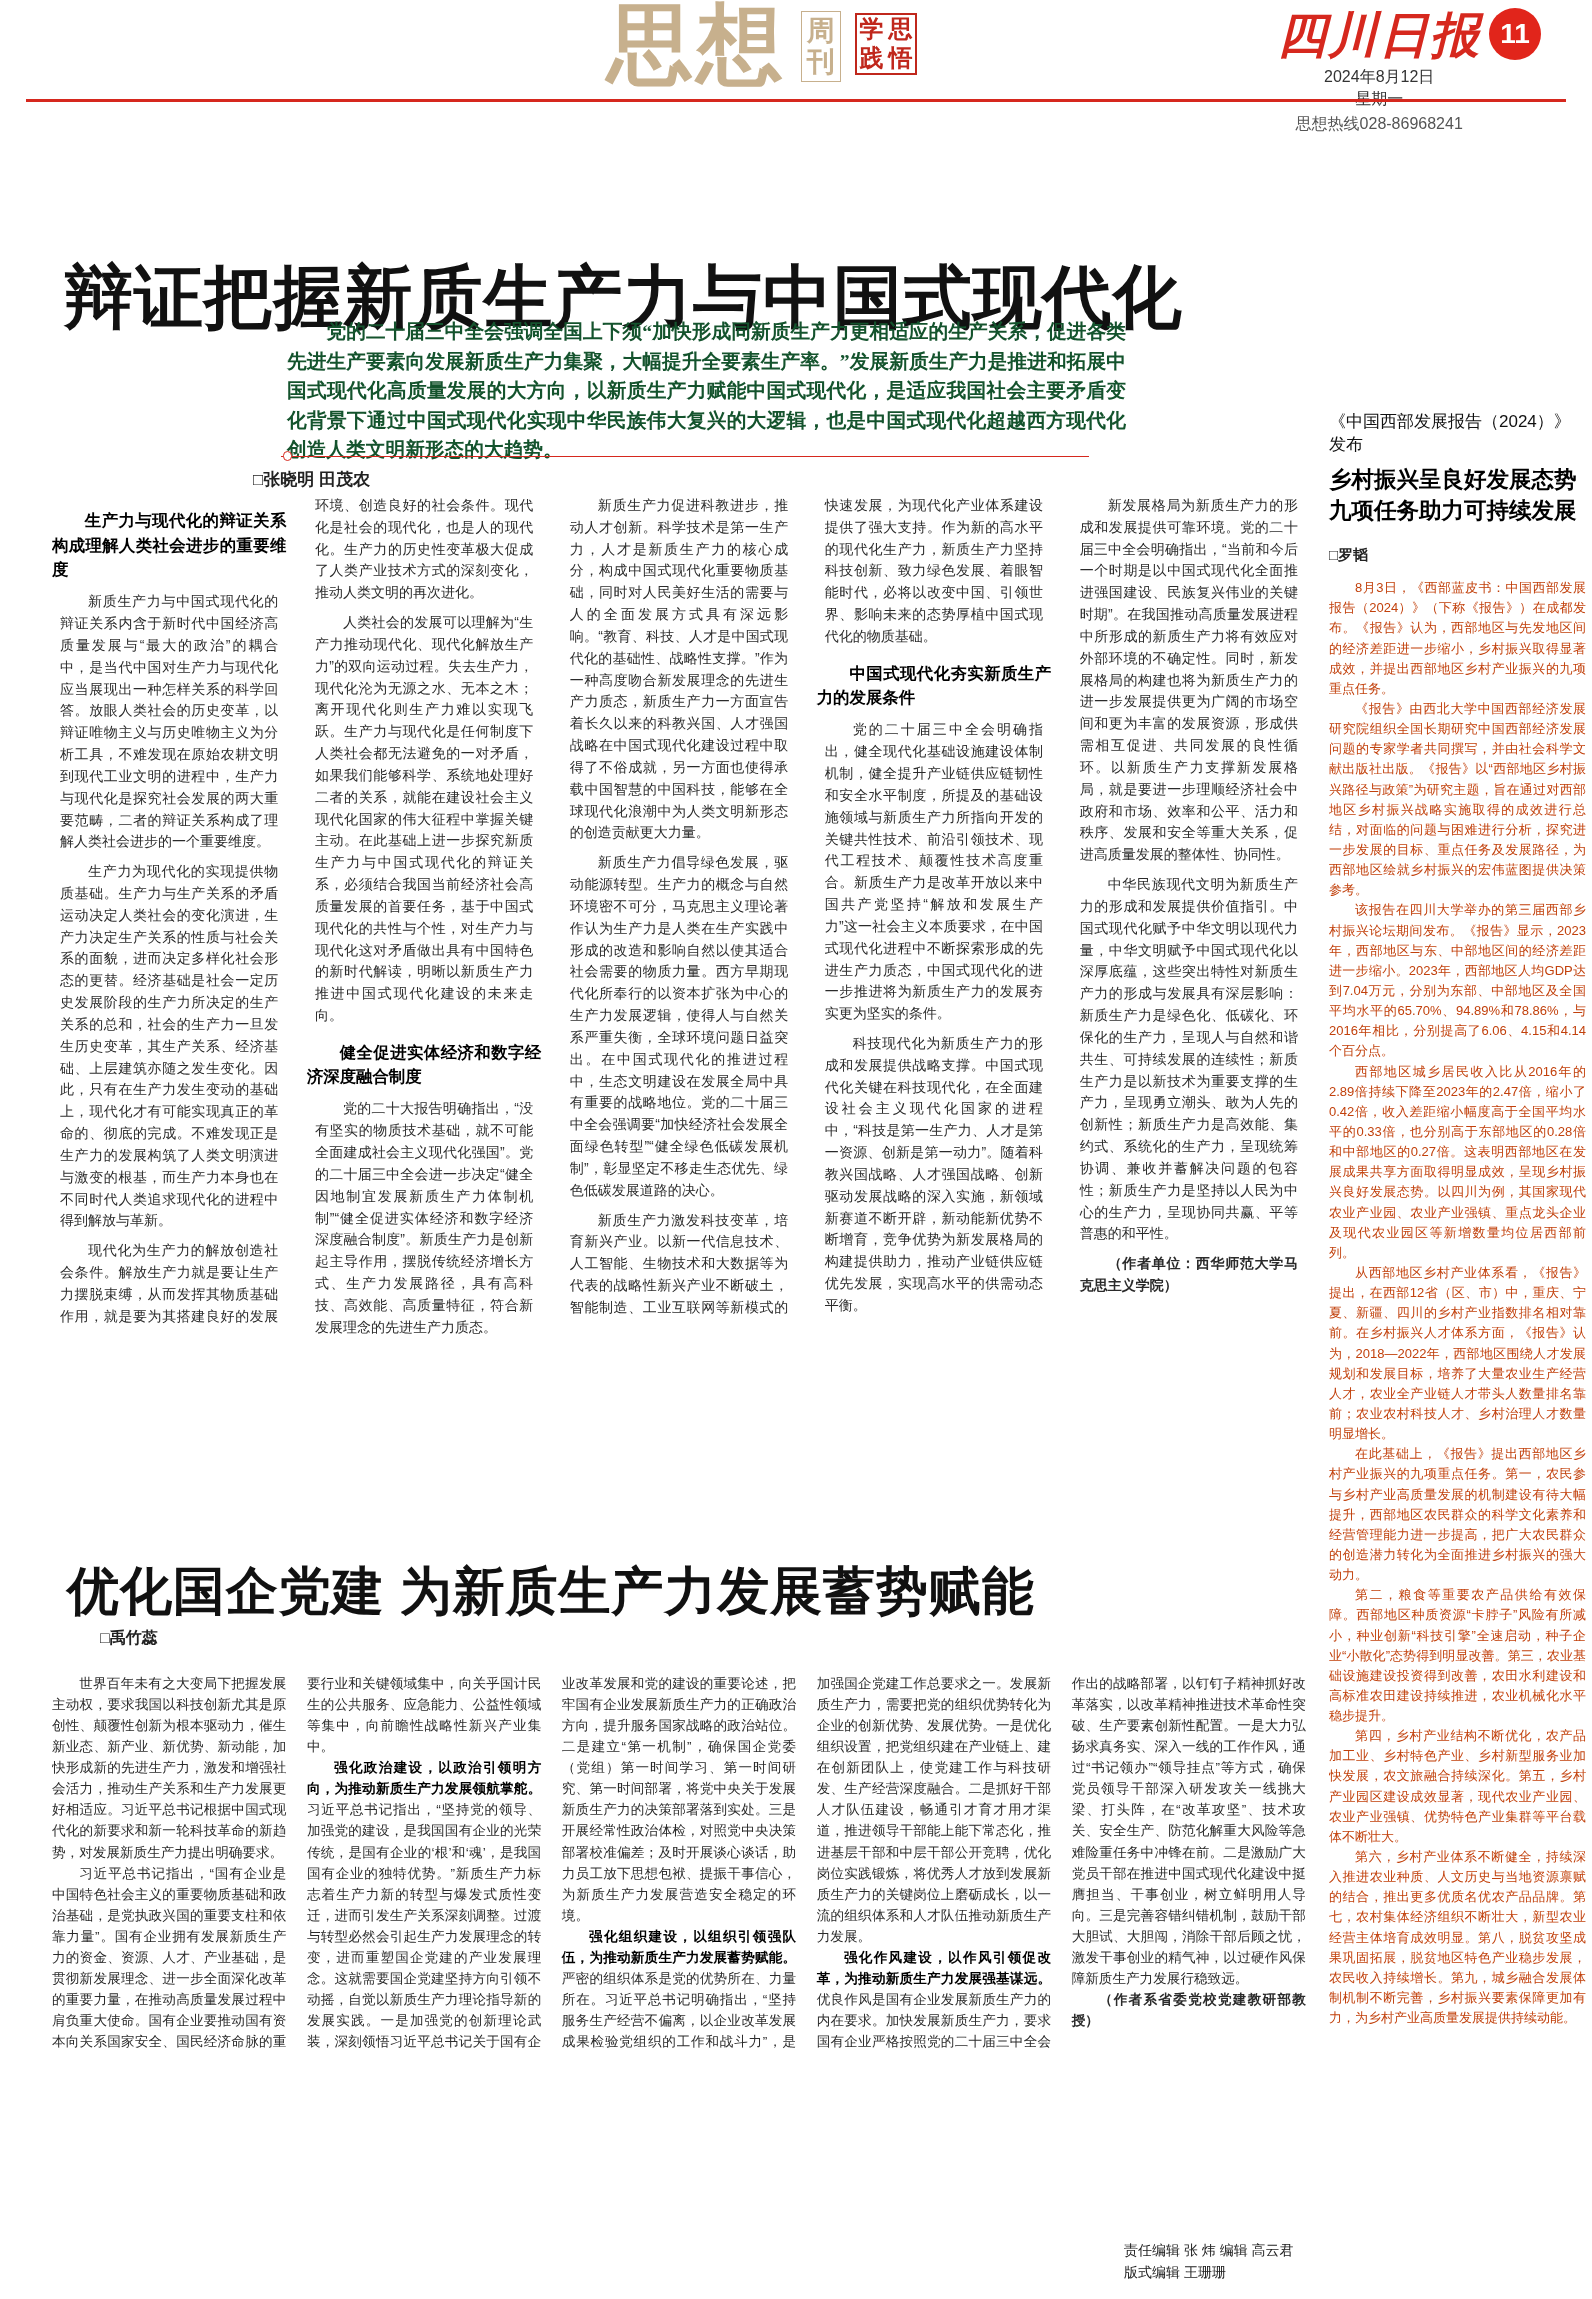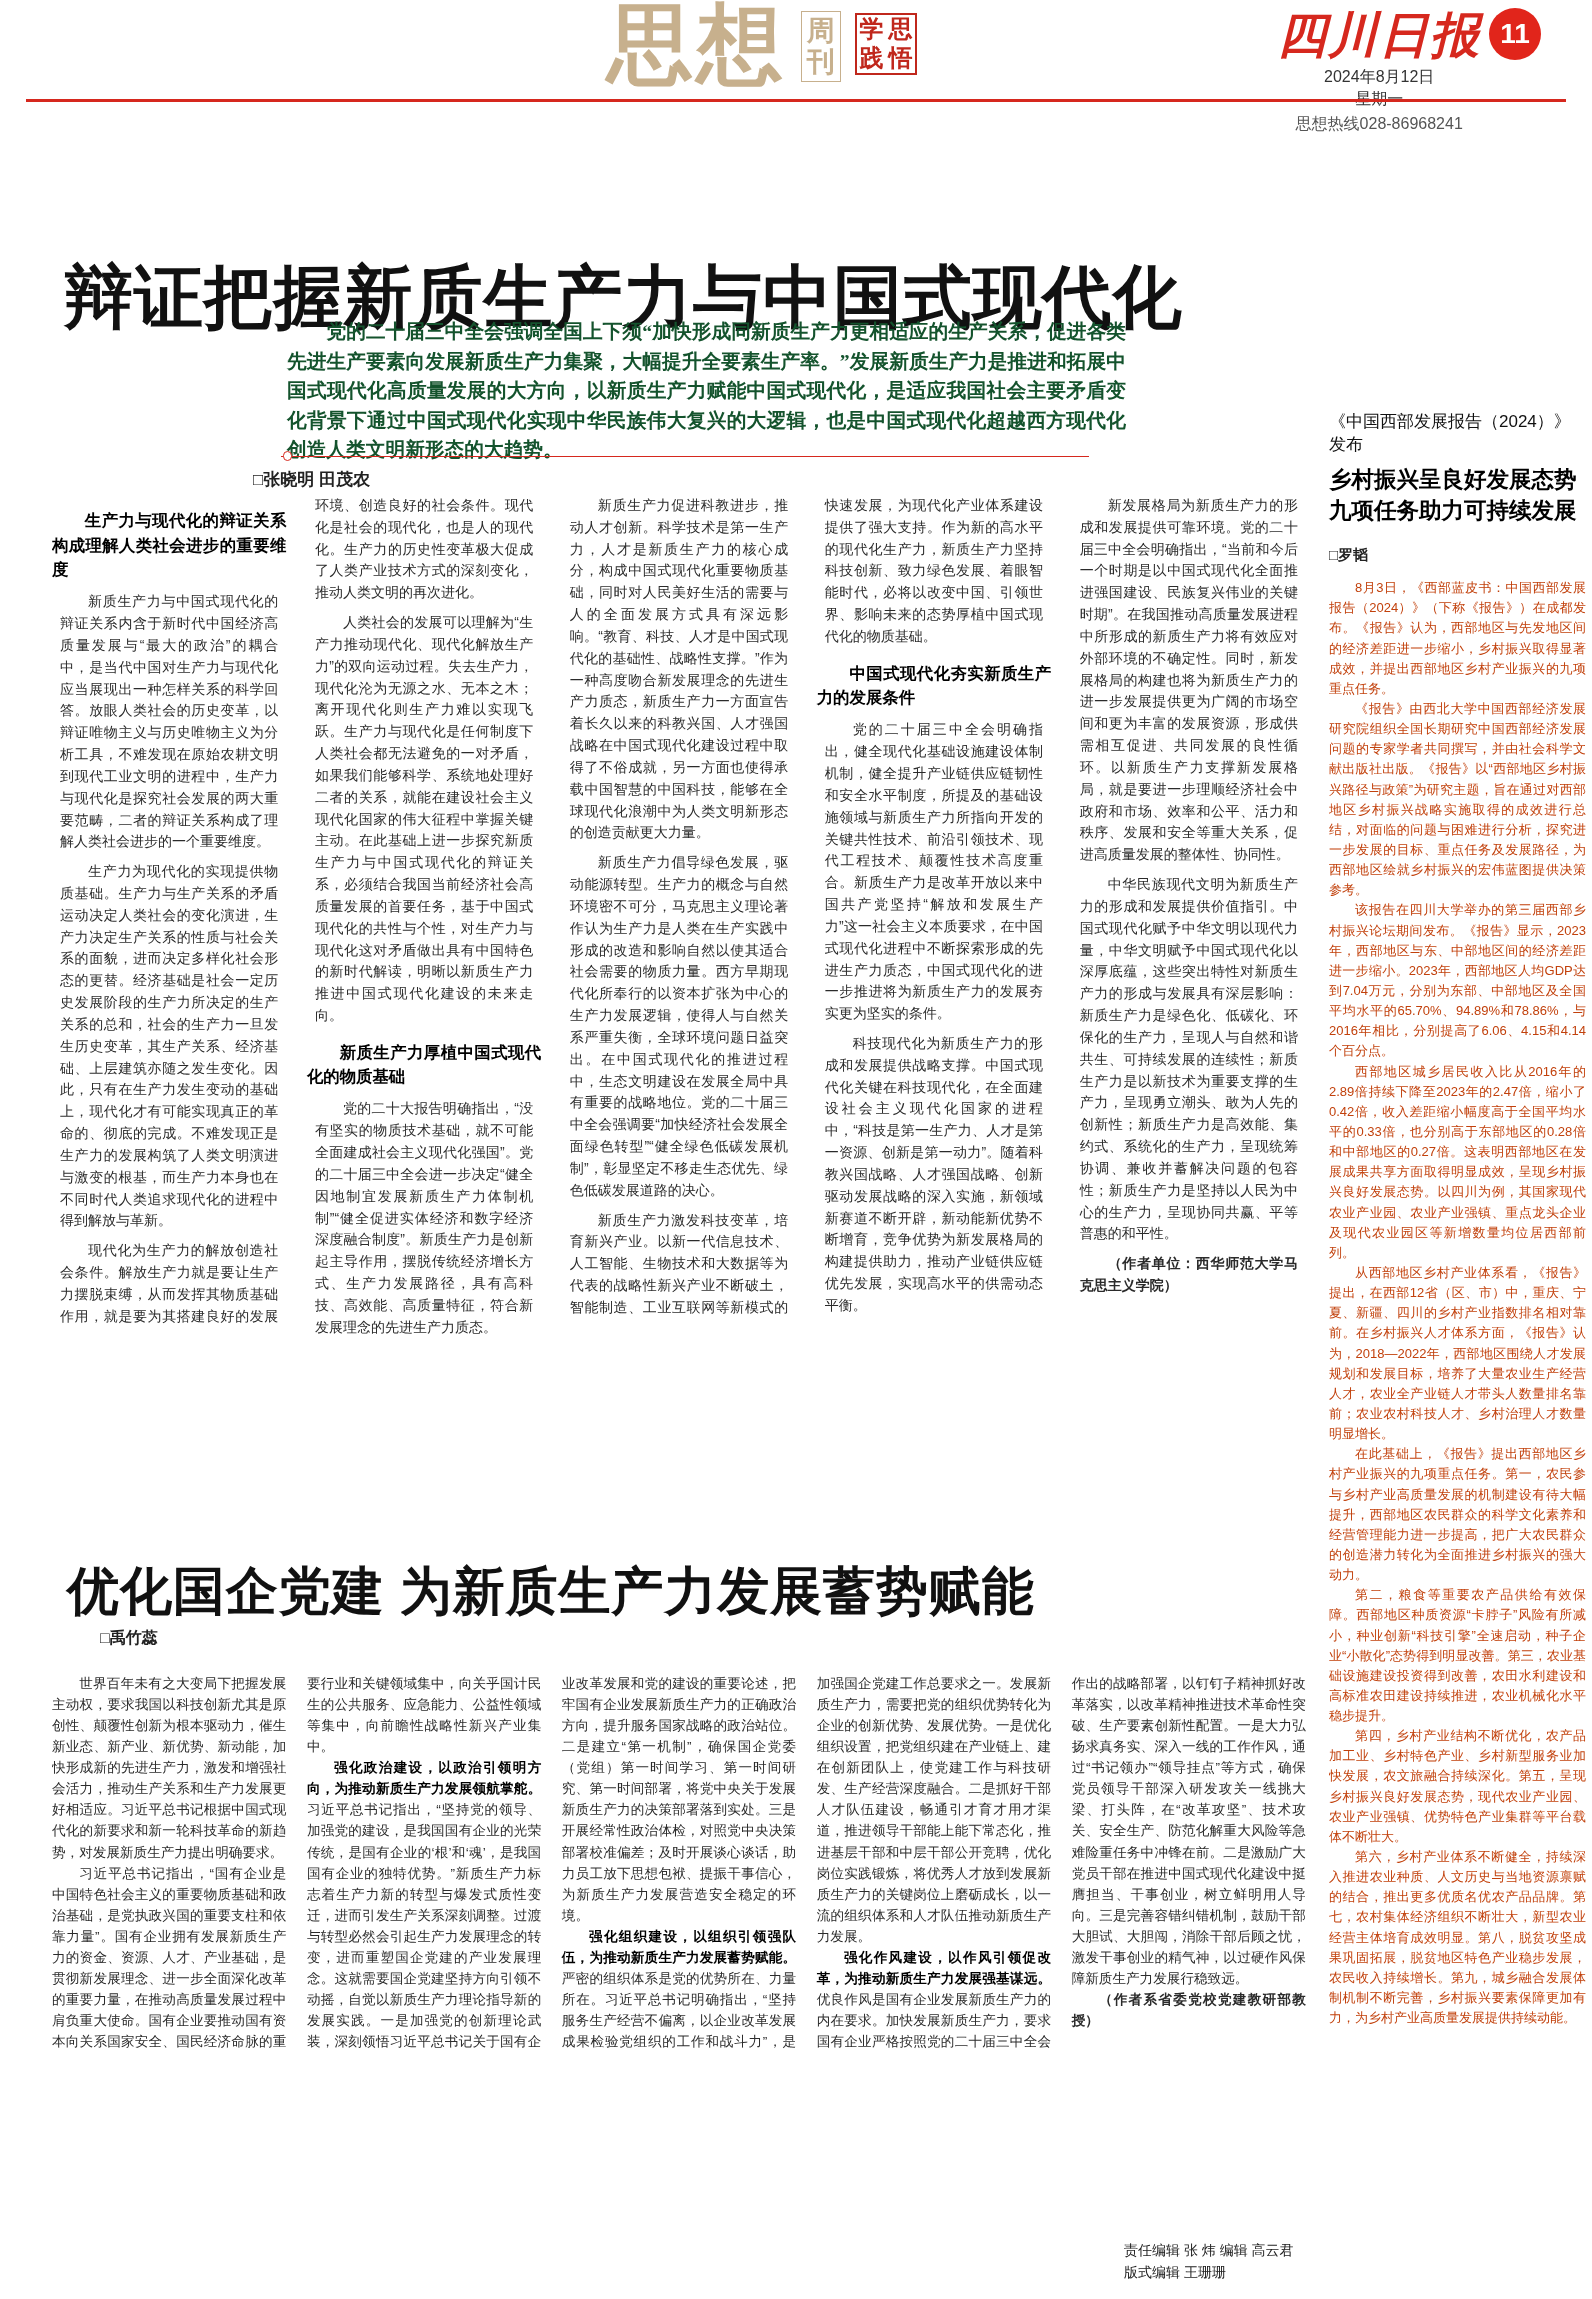--- a/index.html
+++ b/index.html
@@ -96,21 +96,21 @@
   <div class="intro-divider">
       <span class="dot"></span>
     </div>
   <div class="main-byline">□张晓明 田茂农</div>
   <div class="main-body" id="main-body">
       <h3>生产力与现代化的辩证关系构成理解人类社会进步的重要维度</h3>
       <p>新质生产力与中国式现代化的辩证关系内含于新时代中国经济高质量发展与“最大的政治”的耦合中，是当代中国对生产力与现代化应当展现出一种怎样关系的科学回答。放眼人类社会的历史变革，以辩证唯物主义与历史唯物主义为分析工具，不难发现在原始农耕文明到现代工业文明的进程中，生产力与现代化是探究社会发展的两大重要范畴，二者的辩证关系构成了理解人类社会进步的一个重要维度。</p>
       <p>生产力为现代化的实现提供物质基础。生产力与生产关系的矛盾运动决定人类社会的变化演进，生产力决定生产关系的性质与社会关系的面貌，进而决定多样化社会形态的更替。经济基础是社会一定历史发展阶段的生产力所决定的生产关系的总和，社会的生产力一旦发生历史变革，其生产关系、经济基础、上层建筑亦随之发生变化。因此，只有在生产力发生变动的基础上，现代化才有可能实现真正的革命的、彻底的完成。不难发现正是生产力的发展构筑了人类文明演进与激变的根基，而生产力本身也在不同时代人类追求现代化的进程中得到解放与革新。</p>
       <p>现代化为生产力的解放创造社会条件。解放生产力就是要让生产力摆脱束缚，从而发挥其物质基础作用，就是要为其搭建良好的发展环境、创造良好的社会条件。现代化是社会的现代化，也是人的现代化。生产力的历史性变革极大促成了人类产业技术方式的深刻变化，推动人类文明的再次进化。</p>
       <p>人类社会的发展可以理解为“生产力推动现代化、现代化解放生产力”的双向运动过程。失去生产力，现代化沦为无源之水、无本之木；离开现代化则生产力难以实现飞跃。生产力与现代化是任何制度下人类社会都无法避免的一对矛盾，如果我们能够科学、系统地处理好二者的关系，就能在建设社会主义现代化国家的伟大征程中掌握关键主动。在此基础上进一步探究新质生产力与中国式现代化的辩证关系，必须结合我国当前经济社会高质量发展的首要任务，基于中国式现代化的共性与个性，对生产力与现代化这对矛盾做出具有中国特色的新时代解读，明晰以新质生产力推进中国式现代化建设的未来走向。</p>
-      <h3>新质生产力厚植中国式现代化的物质基础</h3>
+      <h3>健全促进实体经济和数字经济深度融合制度</h3>
       <p>党的二十大报告明确指出，“没有坚实的物质技术基础，就不可能全面建成社会主义现代化强国”。党的二十届三中全会进一步决定“健全因地制宜发展新质生产力体制机制”“健全促进实体经济和数字经济深度融合制度”。新质生产力是创新起主导作用，摆脱传统经济增长方式、生产力发展路径，具有高科技、高效能、高质量特征，符合新发展理念的先进生产力质态。</p>
       <p>新质生产力促进科教进步，推动人才创新。科学技术是第一生产力，人才是新质生产力的核心成分，构成中国式现代化重要物质基础，同时对人民美好生活的需要与人的全面发展方式具有深远影响。“教育、科技、人才是中国式现代化的基础性、战略性支撑。”作为一种高度吻合新发展理念的先进生产力质态，新质生产力一方面宣告着长久以来的科教兴国、人才强国战略在中国式现代化建设过程中取得了不俗成就，另一方面也使得承载中国智慧的中国科技，能够在全球现代化浪潮中为人类文明新形态的创造贡献更大力量。</p>
       <p>新质生产力倡导绿色发展，驱动能源转型。生产力的概念与自然环境密不可分，马克思主义理论著作认为生产力是人类在生产实践中形成的改造和影响自然以使其适合社会需要的物质力量。西方早期现代化所奉行的以资本扩张为中心的生产力发展逻辑，使得人与自然关系严重失衡，全球环境问题日益突出。在中国式现代化的推进过程中，生态文明建设在发展全局中具有重要的战略地位。党的二十届三中全会强调要“加快经济社会发展全面绿色转型”“健全绿色低碳发展机制”，彰显坚定不移走生态优先、绿色低碳发展道路的决心。</p>
       <p>新质生产力激发科技变革，培育新兴产业。以新一代信息技术、人工智能、生物技术和大数据等为代表的战略性新兴产业不断破土，智能制造、工业互联网等新模式的快速发展，为现代化产业体系建设提供了强大支持。作为新的高水平的现代化生产力，新质生产力坚持科技创新、致力绿色发展、着眼智能时代，必将以改变中国、引领世界、影响未来的态势厚植中国式现代化的物质基础。</p>
       <h3>中国式现代化夯实新质生产力的发展条件</h3>
       <p>党的二十届三中全会明确指出，健全现代化基础设施建设体制机制，健全提升产业链供应链韧性和安全水平制度，所提及的基础设施领域与新质生产力所指向开发的关键共性技术、前沿引领技术、现代工程技术、颠覆性技术高度重合。新质生产力是改革开放以来中国共产党坚持“解放和发展生产力”这一社会主义本质要求，在中国式现代化进程中不断探索形成的先进生产力质态，中国式现代化的进一步推进将为新质生产力的发展夯实更为坚实的条件。</p>
       <p>科技现代化为新质生产力的形成和发展提供战略支撑。中国式现代化关键在科技现代化，在全面建设社会主义现代化国家的进程中，“科技是第一生产力、人才是第一资源、创新是第一动力”。随着科教兴国战略、人才强国战略、创新驱动发展战略的深入实施，新领域新赛道不断开辟，新动能新优势不断增育，竞争优势为新发展格局的构建提供助力，推动产业链供应链优先发展，实现高水平的供需动态平衡。</p>
       <p>新发展格局为新质生产力的形成和发展提供可靠环境。党的二十届三中全会明确指出，“当前和今后一个时期是以中国式现代化全面推进强国建设、民族复兴伟业的关键时期”。在我国推动高质量发展进程中所形成的新质生产力将有效应对外部环境的不确定性。同时，新发展格局的构建也将为新质生产力的进一步发展提供更为广阔的市场空间和更为丰富的发展资源，形成供需相互促进、共同发展的良性循环。以新质生产力支撑新发展格局，就是要进一步理顺经济社会中政府和市场、效率和公平、活力和秩序、发展和安全等重大关系，促进高质量发展的整体性、协同性。</p>
       <p>中华民族现代文明为新质生产力的形成和发展提供价值指引。中国式现代化赋予中华文明以现代力量，中华文明赋予中国式现代化以深厚底蕴，这些突出特性对新质生产力的形成与发展具有深层影响：新质生产力是绿色化、低碳化、环保化的生产力，呈现人与自然和谐共生、可持续发展的连续性；新质生产力是以新技术为重要支撑的生产力，呈现勇立潮头、敢为人先的创新性；新质生产力是高效能、集约式、系统化的生产力，呈现统筹协调、兼收并蓄解决问题的包容性；新质生产力是坚持以人民为中心的生产力，呈现协同共赢、平等普惠的和平性。</p>
       <p class="author-note">（作者单位：西华师范大学马克思主义学院）</p>
@@ -122,21 +122,21 @@
     <p class="sb-title">九项任务助力可持续发展</p>
     <p class="sb-byline">□罗韬</p>
     <div class="sb-body" id="sb-body">
         <p>8月3日，《西部蓝皮书：中国西部发展报告（2024）》（下称《报告》）在成都发布。《报告》认为，西部地区与先发地区间的经济差距进一步缩小，乡村振兴取得显著成效，并提出西部地区乡村产业振兴的九项重点任务。</p>
         <p>《报告》由西北大学中国西部经济发展研究院组织全国长期研究中国西部经济发展问题的专家学者共同撰写，并由社会科学文献出版社出版。《报告》以“西部地区乡村振兴路径与政策”为研究主题，旨在通过对西部地区乡村振兴战略实施取得的成效进行总结，对面临的问题与困难进行分析，探究进一步发展的目标、重点任务及发展路径，为西部地区绘就乡村振兴的宏伟蓝图提供决策参考。</p>
         <p>该报告在四川大学举办的第三届西部乡村振兴论坛期间发布。《报告》显示，2023年，西部地区与东、中部地区间的经济差距进一步缩小。2023年，西部地区人均GDP达到7.04万元，分别为东部、中部地区及全国平均水平的65.70%、94.89%和78.86%，与2016年相比，分别提高了6.06、4.15和4.14个百分点。</p>
         <p>西部地区城乡居民收入比从2016年的2.89倍持续下降至2023年的2.47倍，缩小了0.42倍，收入差距缩小幅度高于全国平均水平的0.33倍，也分别高于东部地区的0.28倍和中部地区的0.27倍。这表明西部地区在发展成果共享方面取得明显成效，呈现乡村振兴良好发展态势。以四川为例，其国家现代农业产业园、农业产业强镇、重点龙头企业及现代农业园区等新增数量均位居西部前列。</p>
         <p>从西部地区乡村产业体系看，《报告》提出，在西部12省（区、市）中，重庆、宁夏、新疆、四川的乡村产业指数排名相对靠前。在乡村振兴人才体系方面，《报告》认为，2018—2022年，西部地区围绕人才发展规划和发展目标，培养了大量农业生产经营人才，农业全产业链人才带头人数量排名靠前；农业农村科技人才、乡村治理人才数量明显增长。</p>
         <p>在此基础上，《报告》提出西部地区乡村产业振兴的九项重点任务。第一，农民参与乡村产业高质量发展的机制建设有待大幅提升，西部地区农民群众的科学文化素养和经营管理能力进一步提高，把广大农民群众的创造潜力转化为全面推进乡村振兴的强大动力。</p>
         <p>第二，粮食等重要农产品供给有效保障。西部地区种质资源“卡脖子”风险有所减小，种业创新“科技引擎”全速启动，种子企业“小散化”态势得到明显改善。第三，农业基础设施建设投资得到改善，农田水利建设和高标准农田建设持续推进，农业机械化水平稳步提升。</p>
-        <p>第四，乡村产业结构不断优化，农产品加工业、乡村特色产业、乡村新型服务业加快发展，农文旅融合持续深化。第五，呈现乡村振兴良好发展态势，现代农业产业园、农业产业强镇、优势特色产业集群等平台载体不断壮大。</p>
+        <p>第四，乡村产业结构不断优化，农产品加工业、乡村特色产业、乡村新型服务业加快发展，农文旅融合持续深化。第五，乡村产业园区建设成效显著，现代农业产业园、农业产业强镇、优势特色产业集群等平台载体不断壮大。</p>
         <p>第六，乡村产业体系不断健全，持续深入推进农业种质、人文历史与当地资源禀赋的结合，推出更多优质名优农产品品牌。第七，农村集体经济组织不断壮大，新型农业经营主体培育成效明显。第八，脱贫攻坚成果巩固拓展，脱贫地区特色产业稳步发展，农民收入持续增长。第九，城乡融合发展体制机制不断完善，乡村振兴要素保障更加有力，为乡村产业高质量发展提供持续动能。</p>
       </div>
   </div>
 
   <h2 class="bottom-headline">优化国企党建  为新质生产力发展蓄势赋能</h2>
   <div class="bottom-byline">□禹竹蕊</div>
   <div class="bottom-body" id="bottom-body">
       <p>世界百年未有之大变局下把握发展主动权，要求我国以科技创新尤其是原创性、颠覆性创新为根本驱动力，催生新业态、新产业、新优势、新动能，加快形成新的先进生产力，激发和增强社会活力，推动生产关系和生产力发展更好相适应。习近平总书记根据中国式现代化的新要求和新一轮科技革命的新趋势，对发展新质生产力提出明确要求。</p>
       <p>习近平总书记指出，“国有企业是中国特色社会主义的重要物质基础和政治基础，是党执政兴国的重要支柱和依靠力量”。国有企业拥有发展新质生产力的资金、资源、人才、产业基础，是贯彻新发展理念、进一步全面深化改革的重要力量，在推动高质量发展过程中肩负重大使命。国有企业要推动国有资本向关系国家安全、国民经济命脉的重要行业和关键领域集中，向关乎国计民生的公共服务、应急能力、公益性领域等集中，向前瞻性战略性新兴产业集中。</p>
       <p><span class="lead">强化政治建设，以政治引领明方向，为推动新质生产力发展领航掌舵。</span>习近平总书记指出，“坚持党的领导、加强党的建设，是我国国有企业的光荣传统，是国有企业的‘根’和‘魂’，是我国国有企业的独特优势。”新质生产力标志着生产力新的转型与爆发式质性变迁，进而引发生产关系深刻调整。过渡与转型必然会引起生产力发展理念的转变，进而重塑国企党建的产业发展理念。这就需要国企党建坚持方向引领不动摇，自觉以新质生产力理论指导新的发展实践。一是加强党的创新理论武装，深刻领悟习近平总书记关于国有企业改革发展和党的建设的重要论述，把牢国有企业发展新质生产力的正确政治方向，提升服务国家战略的政治站位。二是建立“第一机制”，确保国企党委（党组）第一时间学习、第一时间研究、第一时间部署，将党中央关于发展新质生产力的决策部署落到实处。三是开展经常性政治体检，对照党中央决策部署校准偏差；及时开展谈心谈话，助力员工放下思想包袱、提振干事信心，为新质生产力发展营造安全稳定的环境。</p>

